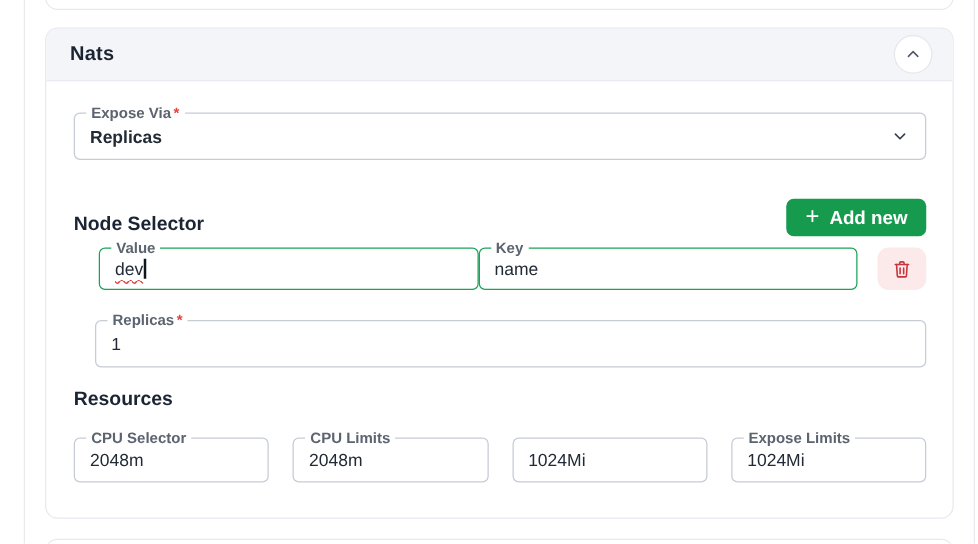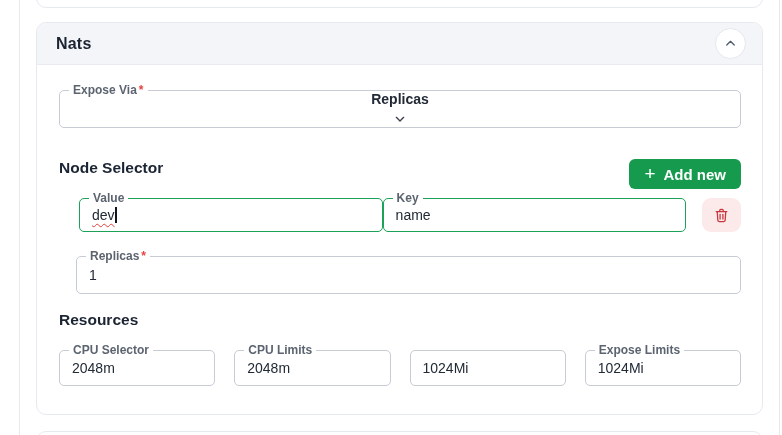--- a/index.html
+++ b/index.html
@@ -34,27 +34,27 @@
   .field .flabel { position: absolute; top: -8px; left: 9px; background: #fff;
     padding: 0 4px; font-size: 12px; font-weight: bold; color: #5c6470; line-height: 14px;
     white-space: nowrap; }
   .field .req { color: #e5433f; margin-left: 2px; }
   .field .fvalue { font-size: 14px; color: #212a35; white-space: nowrap; }
   .field.green { border: 1.5px solid #1ba158; }
   .field.h38 { height: 38px; }
   .field.h34 { height: 34px; }
   .field.h36 { height: 36px; }
 
-  .select-field { justify-content: space-between; cursor: pointer; flex-direction: column; }
+  .select-field { justify-content: space-between; cursor: pointer; }
   .select-field .fvalue { font-weight: bold; }
   .select-chevron { color: #39404b; display: flex; }
 
   .expose-wrap { margin-top: 25px; }
 
-  .section-row { margin-top: 31px; display: flex; align-items: flex-start; justify-content: space-between; height: 30px; gap: 32px; }
+  .section-row { margin-top: 31px; display: flex; align-items: flex-end; justify-content: space-between; height: 30px; gap: 32px; }
   .section-title { font-size: 15.5px; font-weight: bold; color: #1b2433; }
 
   .add-btn { display: flex; align-items: center; gap: 8px; background: #159a4e; color: #fff;
     border: none; border-radius: 6px; padding: 0 15px; height: 30px; cursor: pointer; }
   .add-btn .plus { font-size: 19px; font-weight: 400; line-height: 1; margin-top: -2px; }
   .add-btn .lbl { font-size: 15px; font-weight: bold; }
 
   .kv-row { margin-top: 9px; display: flex; align-items: center; }
   .kv-row .field.key { width: 305px; }
   .kv-row .field.val { width: 305px; margin-left: 20px; }

